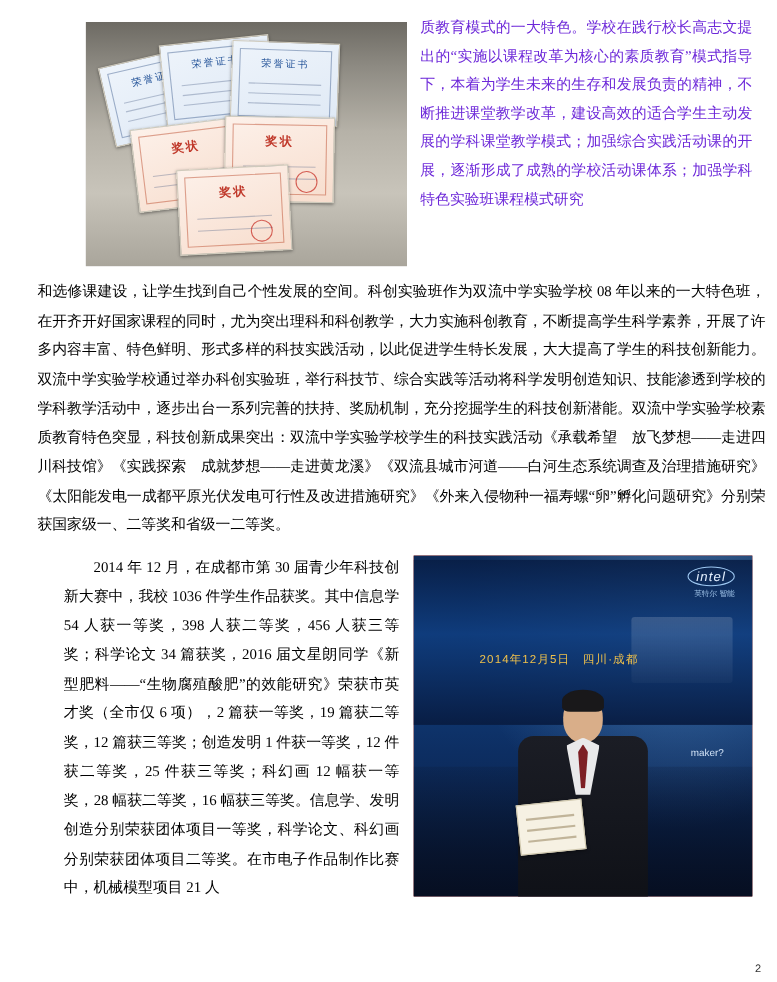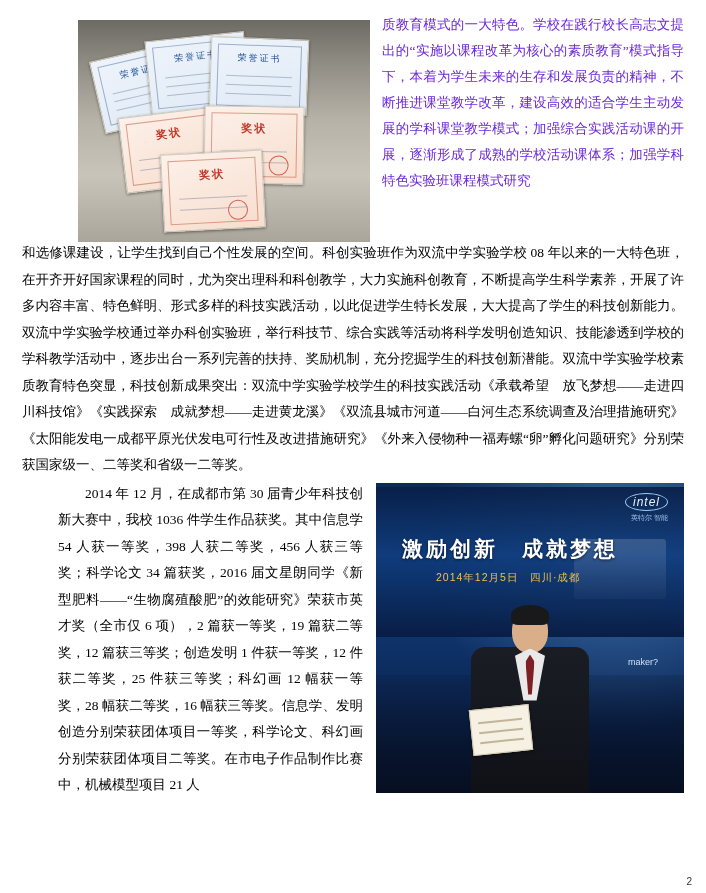--- a/index.html
+++ b/index.html
@@ -90,21 +90,21 @@
     text-align: justify;
     text-justify: inter-ideograph;
   }
   
   .para {
     font-size: 13.5px;
     line-height: 26.5px;
     color: #000;
     text-align: justify;
     text-justify: inter-ideograph;
-    margin: 0;
+    margin: 12px;
   }
   .para.full {
     width: 662px;
   }
   
   .bottom-block {
     position: relative;
     width: 662px;
     margin-top: 2px;
   }
@@ -370,21 +370,20 @@
       <div class="ev-bg"></div>
       <div class="ev-screen"></div>
 
       <div class="ev-logo">
         <span class="mark">intel</span>
         <span class="sub">英特尔 智能</span>
       </div>
 
       <div class="ev-devices"></div>
 
-      <div class="ev-headline">激励创新　成就梦想</div>
       <div class="ev-date">2014年12月5日　四川·成都</div>
       <div class="ev-maker">maker?</div>
 
       <div class="ev-stage"></div>
 
       <div class="ev-person">
         <div class="body"></div>
         <div class="head"></div>
         <div class="hair"></div>
         <div class="shirt"></div>

